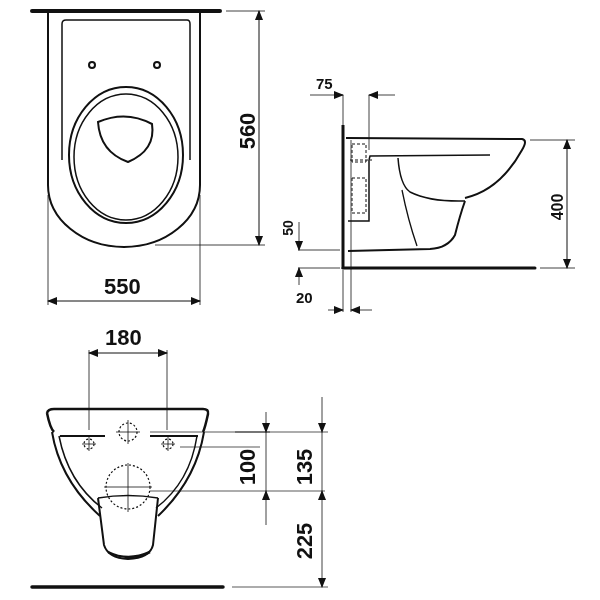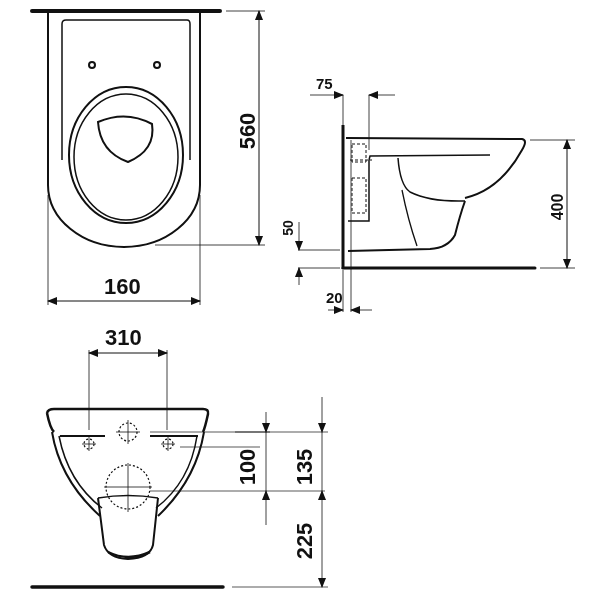--- a/index.html
+++ b/index.html
@@ -156,26 +156,26 @@
 
     <line x1="322" y1="397" x2="322" y2="432" stroke-width="0.8" marker-end="url(#arr)"></line>
     <line x1="322" y1="432" x2="322" y2="491" stroke-width="0.8"></line>
 
     <line x1="322" y1="510" x2="322" y2="491" stroke-width="0.8" marker-end="url(#arr)"></line>
     <line x1="322" y1="510" x2="322" y2="568" stroke-width="0.8"></line>
     <line x1="322" y1="568" x2="322" y2="587" stroke-width="0.8" marker-end="url(#arr)"></line>
   </g>
 </svg>
 
-<div class="dim-label" style="left:104px; top:276px; font-size:22px;">160</div>
+<div class="dim-label" style="left:104px; top:276px; font-size:22px;">550</div>
 <div class="dim-label rot" style="left:223px; top:120px; width:50px; text-align:center; font-size:22px;">560</div>
 
 <div class="dim-label" style="left:316px; top:76px; font-size:15px;">75</div>
 <div class="dim-label rot" style="left:538px; top:199px; width:40px; text-align:center; font-size:16px;">400</div>
 <div class="dim-label rot" style="left:276px; top:221px; width:24px; text-align:center; font-size:14px;">50</div>
-<div class="dim-label" style="left:326px; top:290px; font-size:15px;text-align:right;">20</div>
+<div class="dim-label" style="left:296px; top:290px; font-size:15px;text-align:right;">20</div>
 
-<div class="dim-label" style="left:105px; top:327px; font-size:22px;">310</div>
+<div class="dim-label" style="left:105px; top:327px; font-size:22px;">180</div>
 <div class="dim-label rot" style="left:225px; top:456px; width:46px; text-align:center; font-size:22px;">100</div>
 <div class="dim-label rot" style="left:282px; top:456px; width:46px; text-align:center; font-size:22px;">135</div>
 <div class="dim-label rot" style="left:282px; top:530px; width:46px; text-align:center; font-size:22px;">225</div>
 
 </div>
 
 </body></html>

